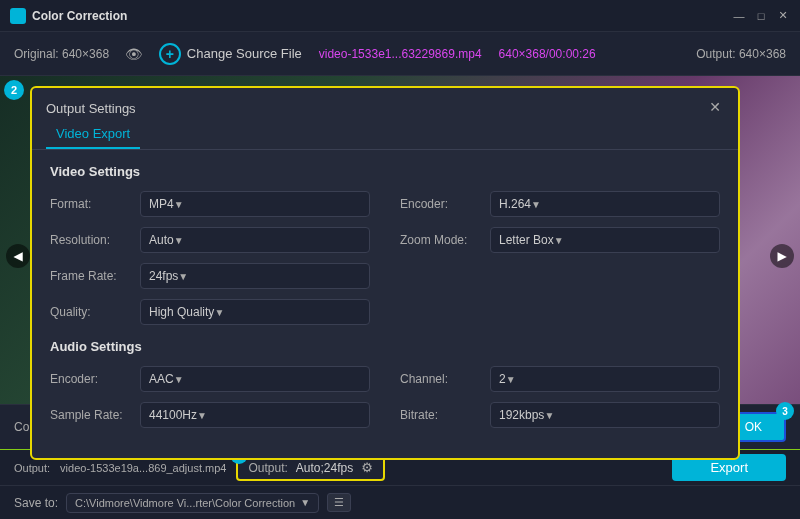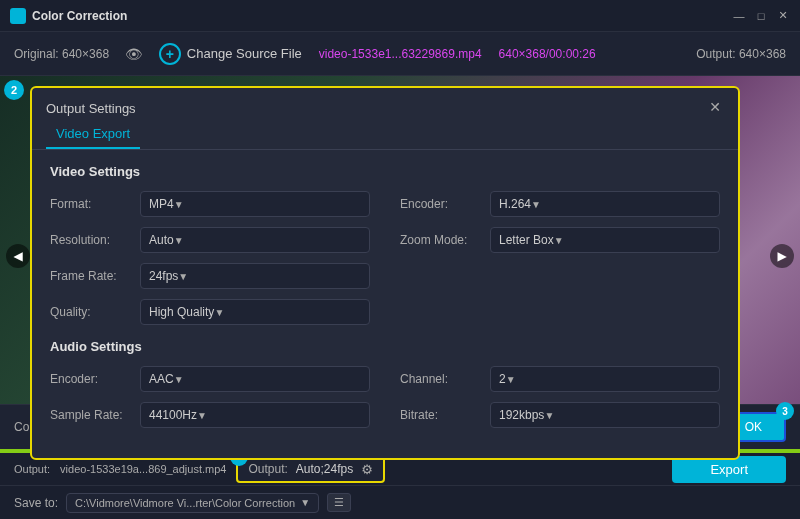--- a/index.html
+++ b/index.html
@@ -314,21 +314,21 @@
     }
 
     
     .output-row {
       height: 36px;
       background: #1a1f2e;
       display: flex;
       align-items: center;
       padding: 0 14px;
       gap: 10px;
-      border-top: 4px solid #84cc16;
+      border-top: 1px solid #84cc16;
     }
     .output-file {
       color: #aaa;
       font-size: 11px;
     }
     .output-box {
       display: flex;
       align-items: center;
       gap: 8px;
       background: #1e2333;

